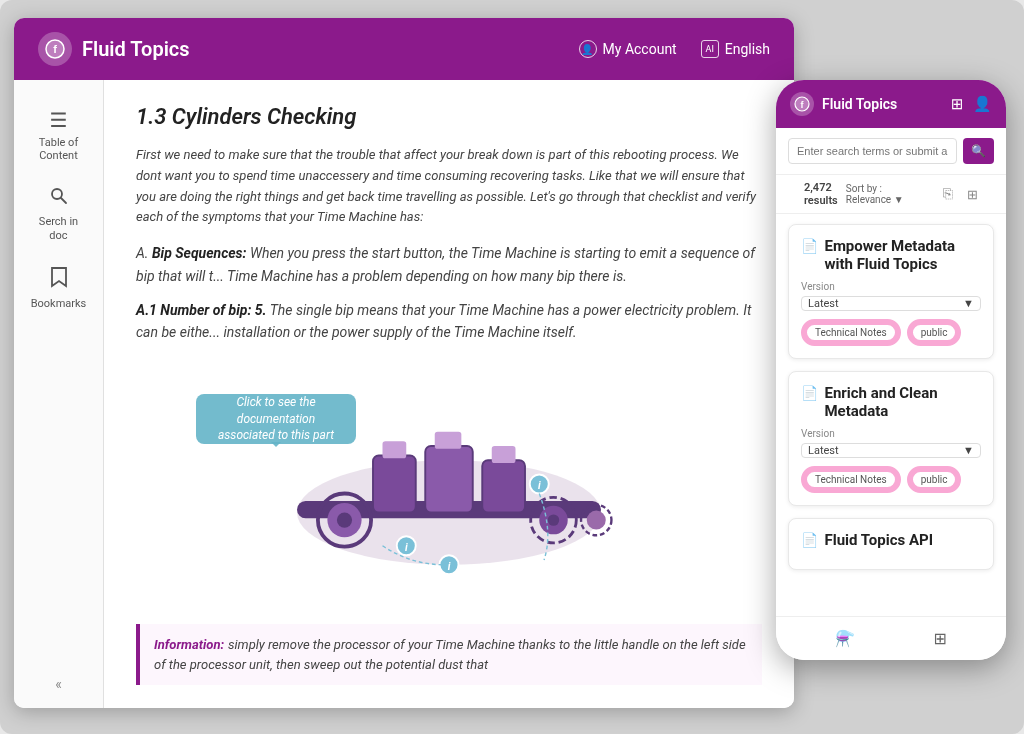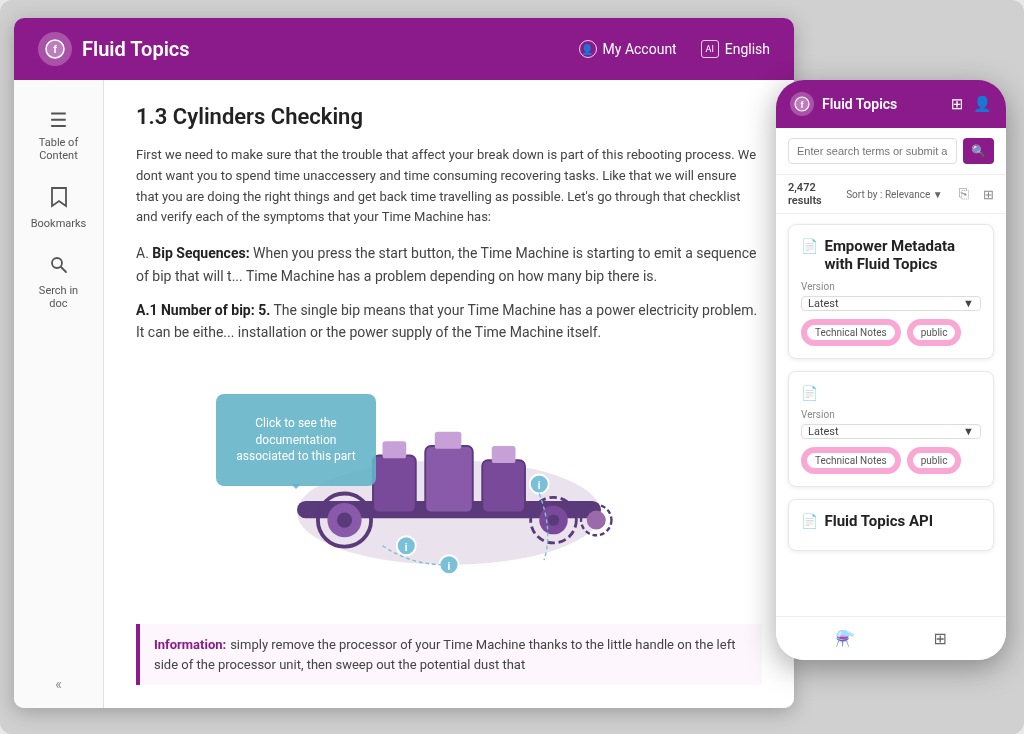--- a/index.html
+++ b/index.html
@@ -150,20 +150,21 @@
       color: #888;
       cursor: pointer;
     }
 
     
     .content-area {
       flex: 1;
       overflow-y: auto;
       padding: 24px 32px;
       background: #fff;
+      font-style: italic;
     }
 
     .content-title {
       font-size: 22px;
       font-weight: 600;
       color: #222;
       margin-bottom: 16px;
     }
 
     .content-body {
@@ -198,27 +199,26 @@
       width: 380px;
       height: 220px;
     }
 
     .tooltip-bubble {
       position: absolute;
       top: 30px;
       left: 60px;
       background: rgba(100, 180, 200, 0.9);
       color: white;
-      padding: 21px 14px;
+      padding: 0 14px;
       border-radius: 8px;
       font-size: 12px;
       text-align: center;
       max-width: 160px;
       line-height: 1.4;
-      margin-left: 20px;
     }
 
     .tooltip-bubble::after {
       content: '';
       position: absolute;
       bottom: -8px;
       left: 50%;
       transform: translateX(-50%);
       border: 5px solid transparent;
       border-top-color: rgba(100, 180, 200, 0.9);
@@ -314,21 +314,21 @@
       background: #8b1a8b;
       color: white;
       border: none;
       padding: 6px 8px;
       border-radius: 4px;
       font-size: 12px;
       cursor: pointer;
     }
 
     .mobile-results-bar {
-      padding: 6px 12px;
+      padding: 6px 28px;
       display: flex;
       align-items: center;
       gap: 8px;
       border-bottom: 1px solid #eee;
       flex-shrink: 0;
     }
 
     .results-count {
       font-size: 11px;
       color: #444;
@@ -465,37 +465,37 @@
         </div>
       </div>
     </div>
 
     <div class="desktop-body">
 
       <div class="sidebar">
         <div class="sidebar-item">
           <div class="sidebar-icon">☰</div>
           <div class="sidebar-label">Table of<br>Content</div>
-        </div>
-        <div class="sidebar-item">
-          <div class="sidebar-icon">
-            <svg width="18" height="22" viewBox="0 0 18 22" fill="none">
-              <path d="M2 2h14v18l-7-5-7 5V2z" stroke="#555" stroke-width="1.8" fill="none"></path>
-            </svg>
-          </div>
-          <div class="sidebar-label">Bookmarks</div>
         </div>
         <div class="sidebar-item">
           <div class="sidebar-icon">
             <svg width="20" height="20" viewBox="0 0 20 20" fill="none">
               <circle cx="8" cy="8" r="5" stroke="#555" stroke-width="1.8"></circle>
               <line x1="12" y1="12" x2="17" y2="17" stroke="#555" stroke-width="1.8" stroke-linecap="round"></line>
             </svg>
           </div>
           <div class="sidebar-label">Serch in<br>doc</div>
+        </div>
+        <div class="sidebar-item">
+          <div class="sidebar-icon">
+            <svg width="18" height="22" viewBox="0 0 18 22" fill="none">
+              <path d="M2 2h14v18l-7-5-7 5V2z" stroke="#555" stroke-width="1.8" fill="none"></path>
+            </svg>
+          </div>
+          <div class="sidebar-label">Bookmarks</div>
         </div>
         <div class="sidebar-spacer"></div>
         <div class="sidebar-chevron">
           <span>«</span>
         </div>
       </div>
 
       <div class="content-area">
         <h1 class="content-title">1.3 Cylinders Checking</h1>
 
@@ -615,20 +615,21 @@
         </div>
         <div class="tag-row">
           <span class="tag">Technical Notes</span>
           <span class="tag">public</span>
         </div>
       </div>
 
       <div class="result-card">
         <div class="result-title">
           <span class="result-title-icon">📄</span>
+          <span>Enrich and Clean Metadata</span>
         </div>
         <div class="version-row">
           <span class="version-label">Version</span>
           <div class="version-select">
             <span>Latest</span>
             <span>▼</span>
           </div>
         </div>
         <div class="tag-row">
           <span class="tag">Technical Notes</span>

